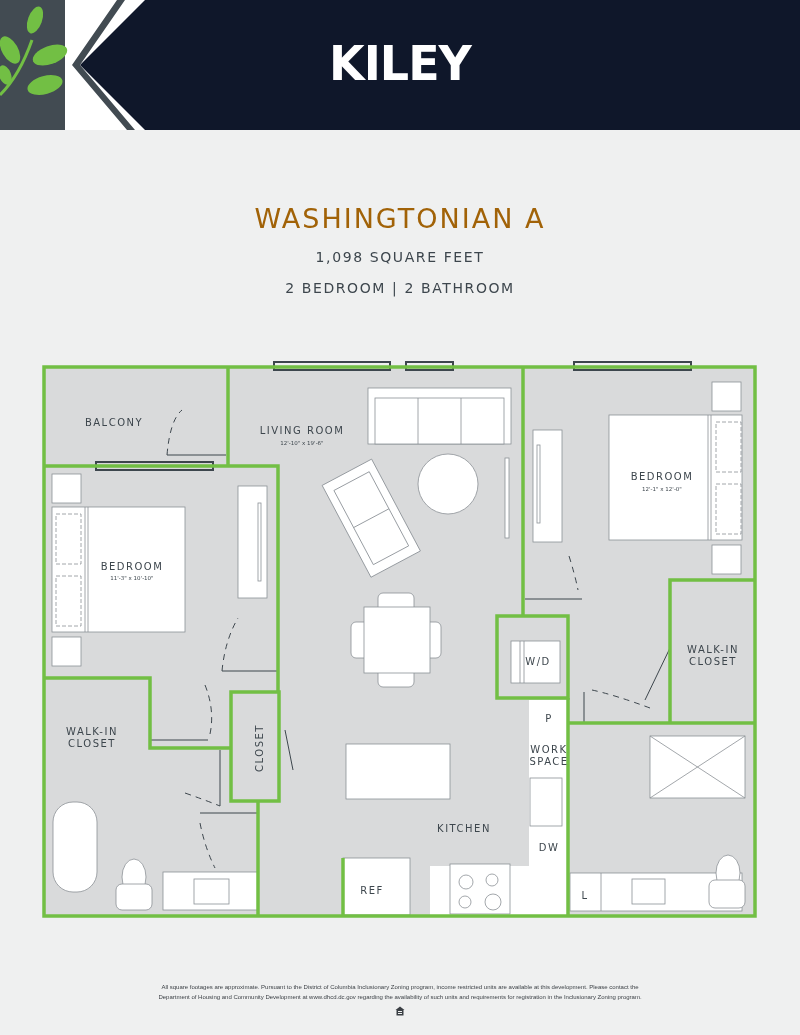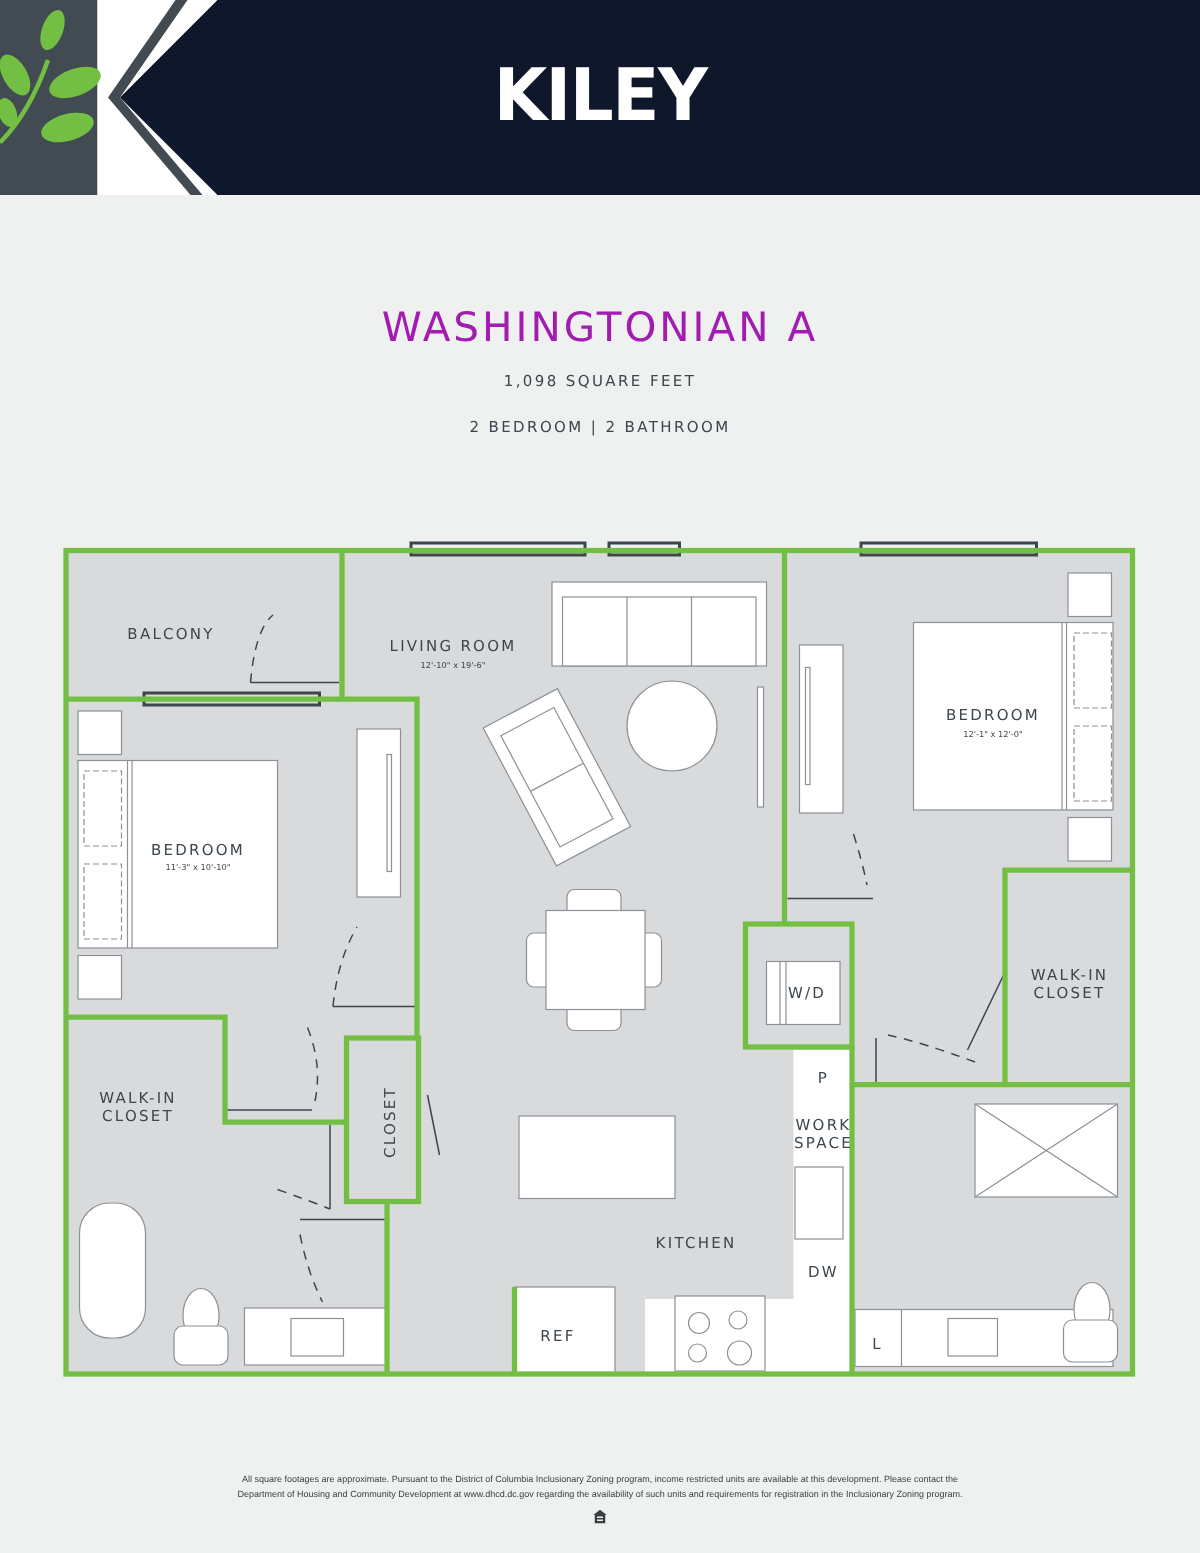--- a/index.html
+++ b/index.html
@@ -1,21 +1,21 @@
 <!DOCTYPE html>
 <html><head>
 <meta charset="utf-8">
 <style>
   html, body { margin: 0; padding: 0; }
   body { width: 800px; height: 1035px; background: #eff0f0; position: relative; overflow: hidden; font-family: "Liberation Sans", sans-serif; }
   .header { position: absolute; left: 0; top: 0; width: 800px; height: 130px; background: #0f172a; }
   .header .brand { position: absolute; left: 0; width: 800px; top: 36px; text-align: center; color: #ffffff; font-family: "DejaVu Sans", sans-serif; font-weight: bold; font-size: 46px; letter-spacing: -1px; transform: scaleY(1.05); }
   .logo { position: absolute; left: 0; top: 0; }
-  .title { position: absolute; left: 0; width: 800px; top: 203px; text-align: center; color: #a21caf; font-size: 27px; letter-spacing: 2px; font-family: "DejaVu Sans", sans-serif; font-weight: normal; }
-  .sub { position: absolute; left: 0; width: 800px; text-align: center; color: #3d464d; font-size: 10px; letter-spacing: 1.6px; font-family: "DejaVu Sans", sans-serif; }
+  .title { position: absolute; left: 0; width: 800px; top: 203px; text-align: center; color: #a16207; font-size: 27px; letter-spacing: 2px; font-family: "DejaVu Sans", sans-serif; font-weight: normal; }
+  .sub { position: absolute; left: 0; width: 800px; text-align: center; color: #3d464d; font-size: 14px; letter-spacing: 1.6px; font-family: "DejaVu Sans", sans-serif; }
   .sub1 { top: 249px; }
   .sub2 { top: 280px; }
   .plan { position: absolute; left: 0; top: 0; }
   .disclaimer { position: absolute; left: 90px; width: 620px; top: 982px; text-align: center; color: #3a3f44; font-size: 6px; line-height: 10px; font-family: "Liberation Sans", sans-serif; }
   .eho { position: absolute; left: 395px; top: 1006px; width: 10px; height: 10px; }
   .lbl { font-family: "DejaVu Sans", sans-serif; fill: #3d464d; letter-spacing: 1.5px; }
   .dim { font-family: "DejaVu Sans", sans-serif; fill: #3d464d; font-size: 5.5px; }
 </style>
 </head>
 <body>

